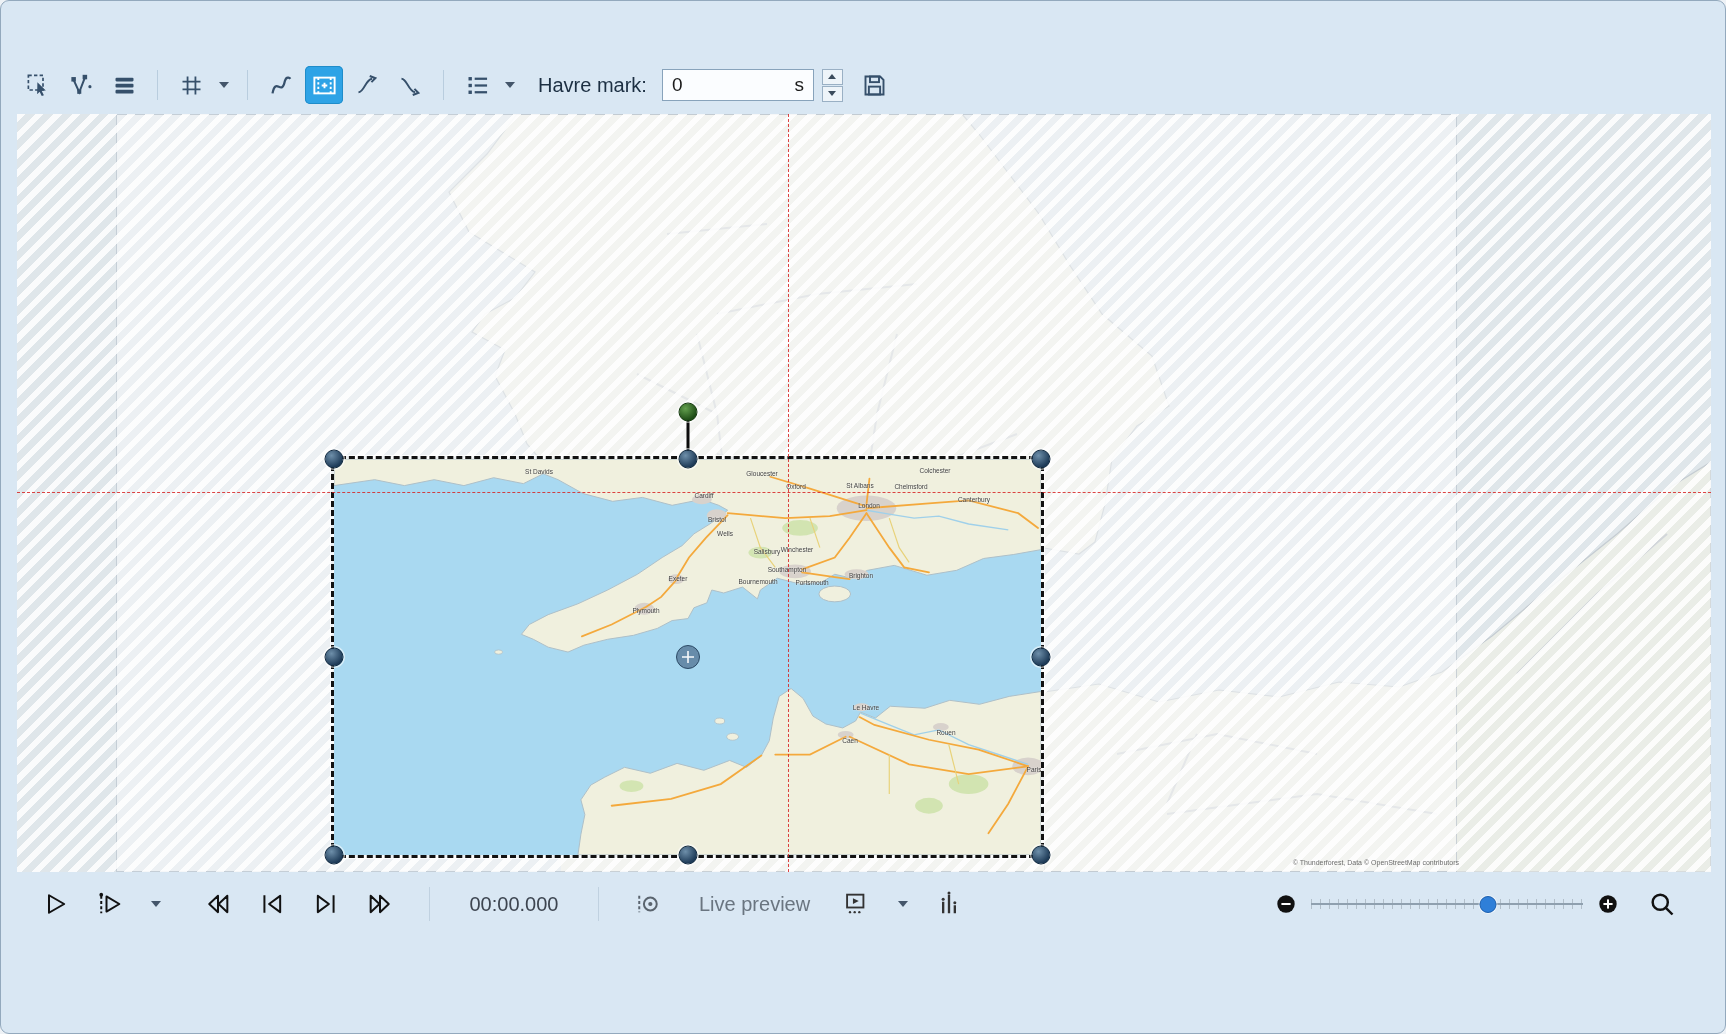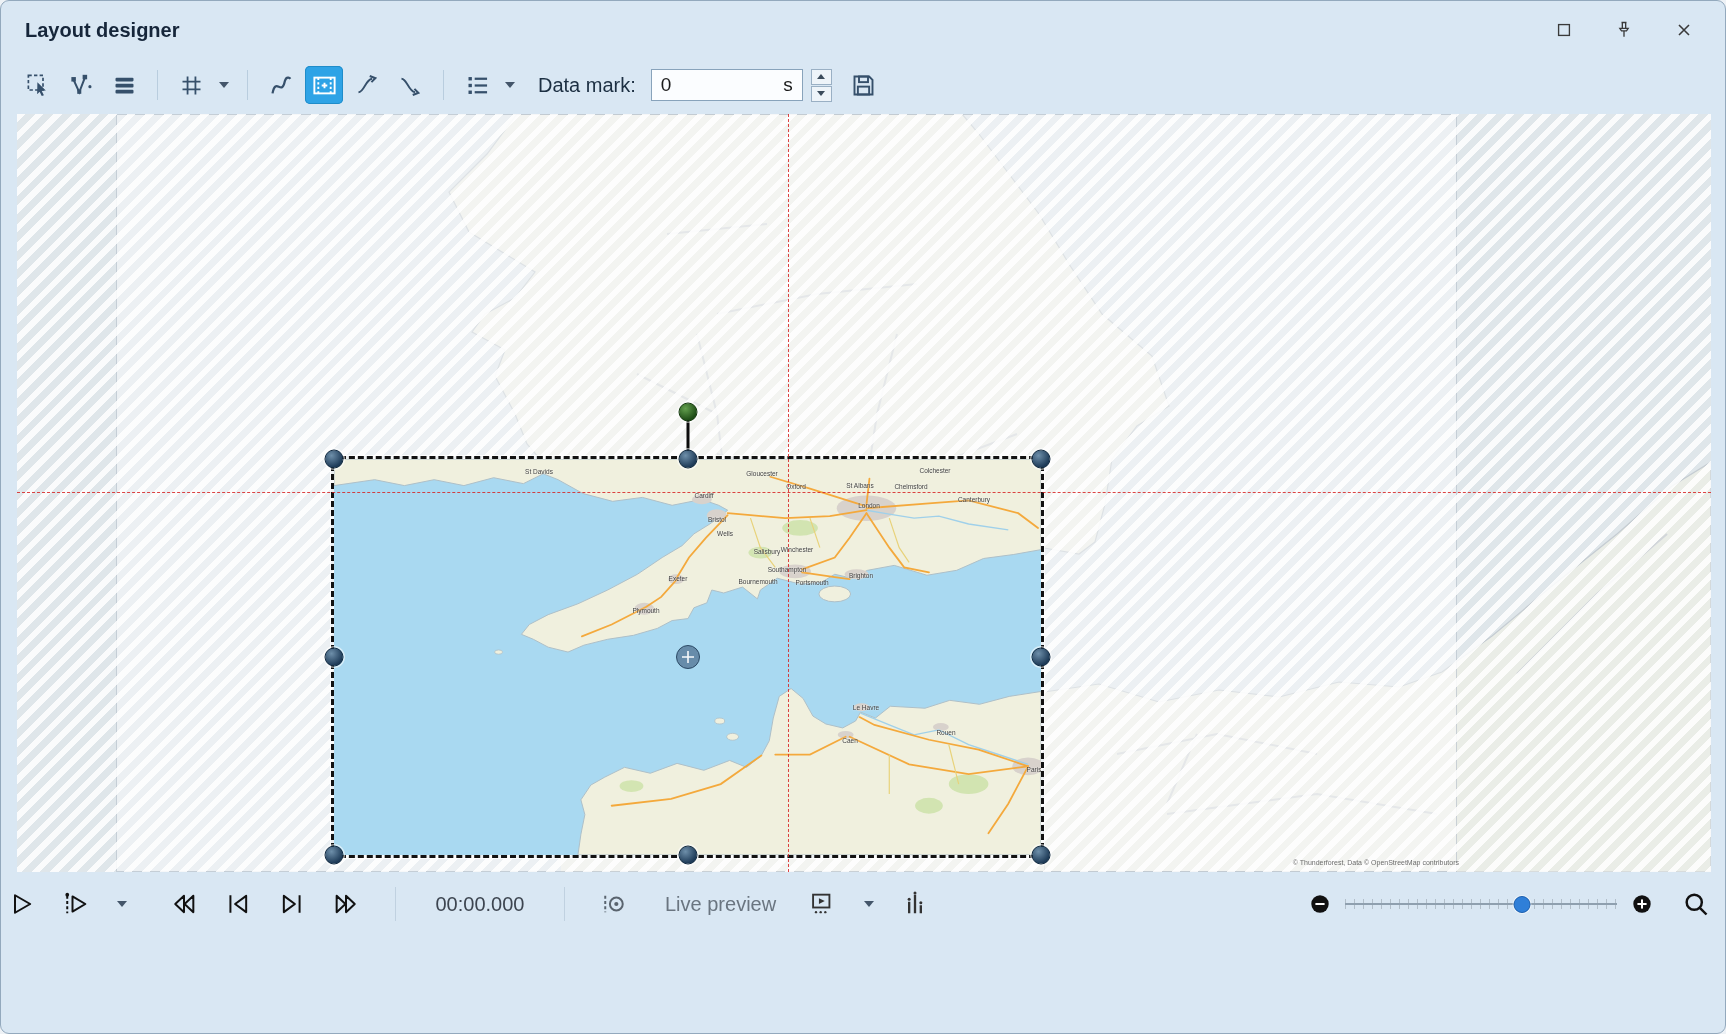--- a/index.html
+++ b/index.html
@@ -59,60 +59,40 @@
     background:radial-gradient(circle at 35% 30%, #63a04e, #1d4b15 72%);
     border:1.5px solid #143a0e;box-shadow:0 0 0 1.5px rgba(255,255,255,.5);
     transform:translate(-50%,-50%);z-index:9;}
   .center-handle{position:absolute;left:50%;top:50%;width:22px;height:22px;border-radius:50%;
     background:rgba(84,118,150,.78);border:1.5px solid #2c4a66;transform:translate(-50%,-50%);
     display:flex;align-items:center;justify-content:center;z-index:9;}
   .attribution{position:absolute;top:745px;right:252px;font-size:7px;color:#6d6d6d;z-index:5;}
 
   
   .transport{position:absolute;top:871px;left:0;right:0;height:64px;display:flex;align-items:center;
-    padding:0 4px;gap:20px;}
+    padding:0 38px;gap:20px;}
   .pbtn{width:34px;height:34px;display:flex;align-items:center;justify-content:center;border-radius:4px;}
   .pbtn svg{width:28px;height:28px;}
   .vsep2{width:1px;height:34px;background:#c0d1e0;margin:0 12px;}
   .time-display{font-size:20px;color:#3d4550;min-width:104px;text-align:center;}
   .lp-label{font-size:20px;color:#6a7580;margin-left:14px;}
   .zoomcluster{margin-left:auto;display:flex;align-items:center;gap:14px;margin-right:8px;}
   .zbtn{width:22px;height:22px;display:flex;align-items:center;justify-content:center;}
   .slider{position:relative;width:272px;height:22px;}
   .track{position:absolute;top:10px;left:0;right:0;height:2px;background:#8fa0af;}
   .ticks{position:absolute;top:6px;left:0;right:0;height:10px;
     background:repeating-linear-gradient(90deg,#b2bfca 0 1px,transparent 1px 9px);}
   .thumb{position:absolute;top:3px;width:15px;height:15px;border-radius:50%;
     background:#2f7fd8;border:1px solid #1c5fae;transform:translateX(-50%);box-shadow:0 0 0 1px rgba(255,255,255,.5);}
 </style>
 </head>
 <body>
 
 <div class="window">
 
-  <div class="titlebar">
-    <span class="title">Layout designer</span>
-    <div class="win-controls">
-      <div class="win-btn">
-        <svg viewBox="0 0 24 24" fill="none" stroke="#3a3a3a" stroke-width="1.6">
-            <rect x="5.5" y="5.5" width="13" height="13"></rect>
-          </svg>
-      </div>
-      <div class="win-btn">
-        <svg viewBox="0 0 24 24" fill="none" stroke="#3a3a3a" stroke-width="1.6">
-            <path d="M9 3 H15 M10 3 V10 M14 3 V10 M7 10 H17 L15 13 H9 Z M12 13 V20"></path>
-          </svg>
-      </div>
-      <div class="win-btn">
-        <svg viewBox="0 0 24 24" stroke="#3a3a3a" stroke-width="1.9">
-            <path d="M6 6 L18 18 M18 6 L6 18"></path>
-          </svg>
-      </div>
-    </div>
-  </div>
 
   <div class="toolbar">
     <div class="tbtn">
       <svg viewBox="0 0 24 24">
           <rect x="3" y="3" width="13" height="13" fill="none" stroke="#36506b" stroke-width="1.5" stroke-dasharray="3 2"></rect>
           <path d="M11 9 L18.5 16.5 L14.8 16.7 L16.8 20.6 L14.9 21.4 L13 17.6 L10.8 19.8 Z" fill="#36506b"></path>
         </svg>
     </div>
     <div class="tbtn">
       <svg viewBox="0 0 24 24" fill="none" stroke="#36506b" stroke-width="1.8">
@@ -171,21 +151,21 @@
             <rect x="4" y="4.5" width="3" height="3"></rect>
             <rect x="4" y="10.5" width="3" height="3"></rect>
             <rect x="4" y="16.5" width="3" height="3"></rect>
             <rect x="9.5" y="5" width="11" height="2"></rect>
             <rect x="9.5" y="11" width="11" height="2"></rect>
             <rect x="9.5" y="17" width="11" height="2"></rect>
           </g>
         </svg>
     </div>
     <div class="caret"></div>
-    <span class="tm-label">Data mark:</span>
+    <span class="tm-label">Havre mark:</span>
     <div class="timebox">
       <span>0</span>
       <span>s</span>
     </div>
     <div class="spin">
       <div class="sbtn">
           <div class="tri-up"></div>
         </div>
       <div class="sbtn">
           <div class="tri-dn"></div>

